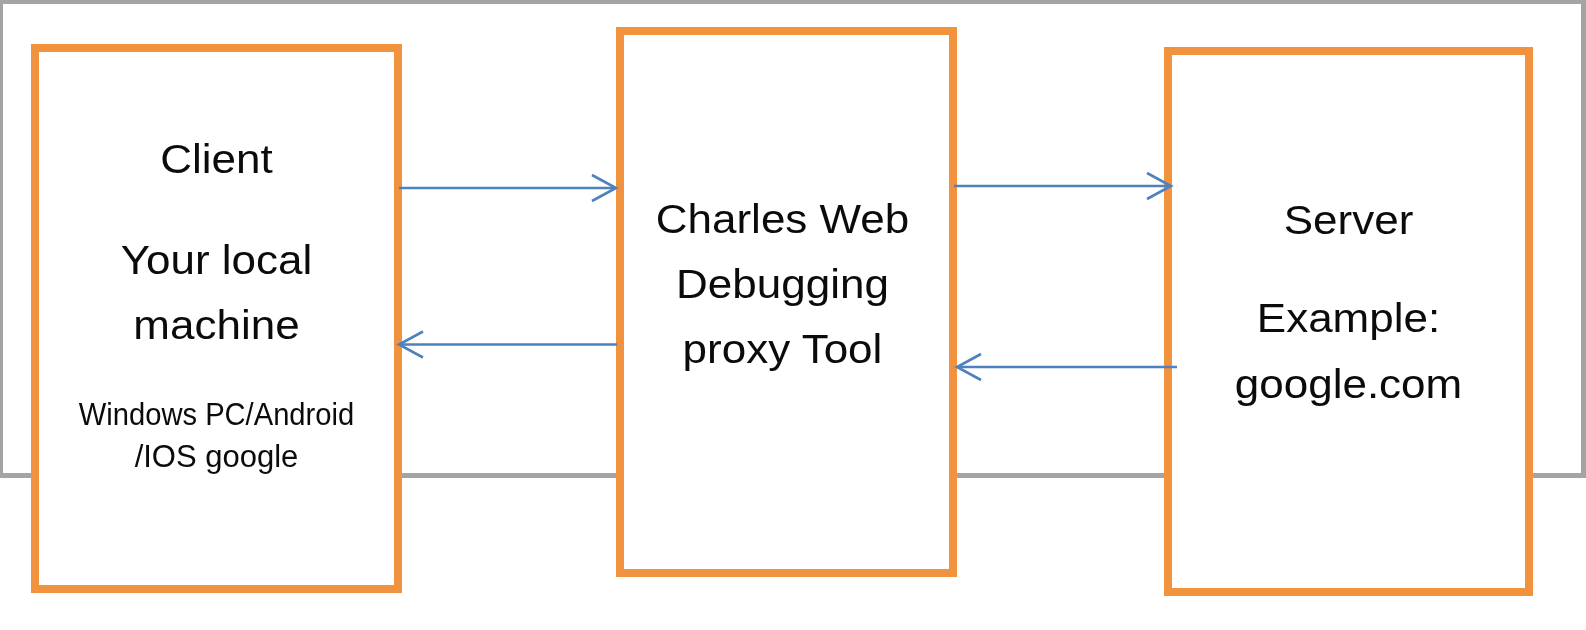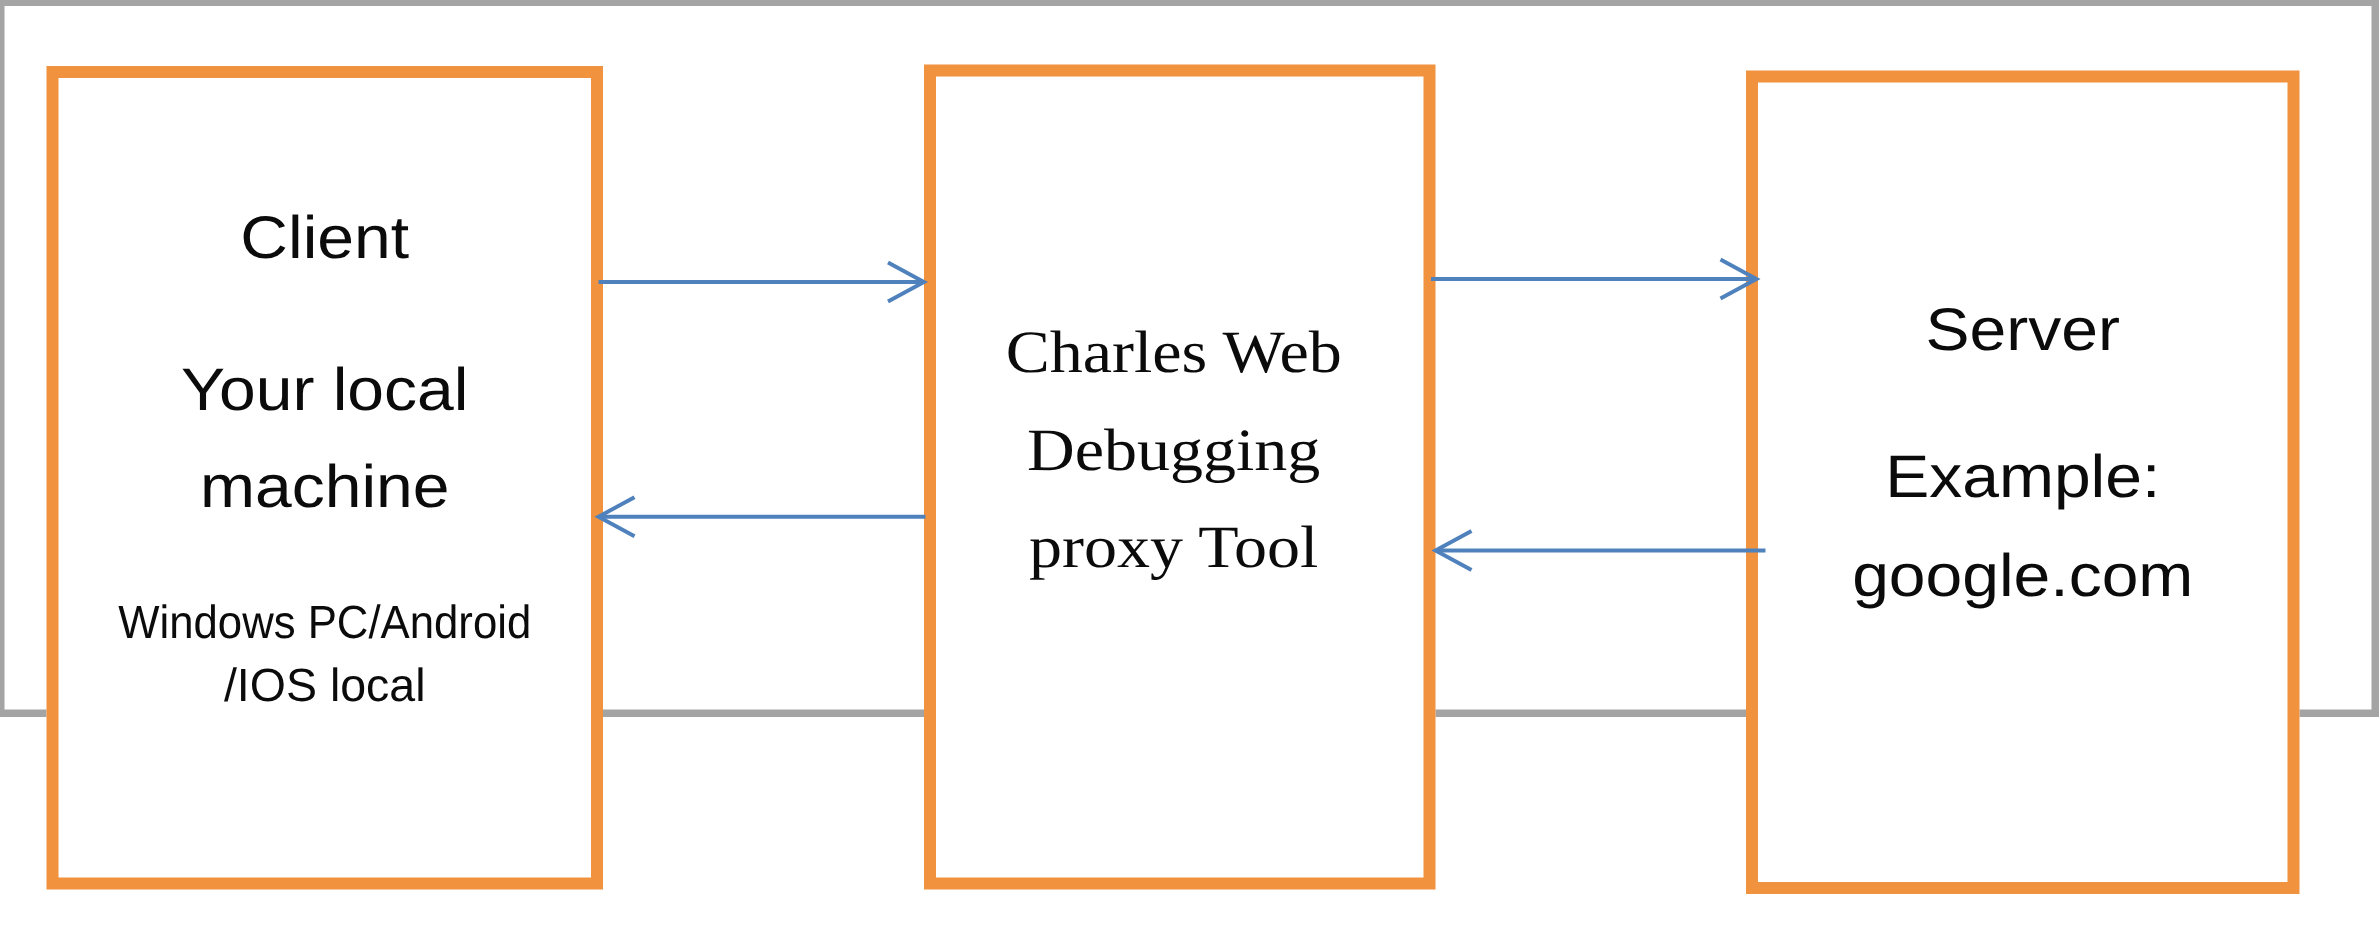--- a/index.html
+++ b/index.html
@@ -20,21 +20,21 @@
     border-width: 4px 5px 5px 3px;
   }
   .node {
     position: absolute;
     box-sizing: border-box;
     border: 8px solid var(--box_border, #f0923e);
     background: #ffffff;
   }
   
   .node-client { left: 28px;  top: 40px; width: 371px; height: 549px; }
-  .node-proxy  { left: 613px; top: 39px; width: 341px; height: 550px; font-family: Liberation Serif, serif; }
+  .node-proxy  { left: 613px; top: 23px; width: 341px; height: 550px; }
   .node-server { left: 1161px; top: 43px; width: 369px; height: 549px; }
   .line {
     position: absolute;
     left: -8px; right: -8px;
     text-align: center;
     white-space: pre;
     font-size: 40px;
     line-height: 48px;
     height: 48px;
     transform: scaleX(1.10);
@@ -73,21 +73,21 @@
 </head>
 <body>
 
 <div class="canvas">
 
   <div class="node node-client">
     <div class="line l0">Client</div>
     <div class="line l1">Your local</div>
     <div class="line l2">machine</div>
     <div class="line small l3">Windows PC/Android</div>
-    <div class="line small l4">/IOS local</div>
+    <div class="line small l4">/IOS google</div>
   </div>
 
   <div class="node node-proxy">
     <div class="line l0">Charles Web</div>
     <div class="line l1">Debugging</div>
     <div class="line l2">proxy Tool</div>
   </div>
 
   <div class="node node-server">
     <div class="line l0">Server</div>

